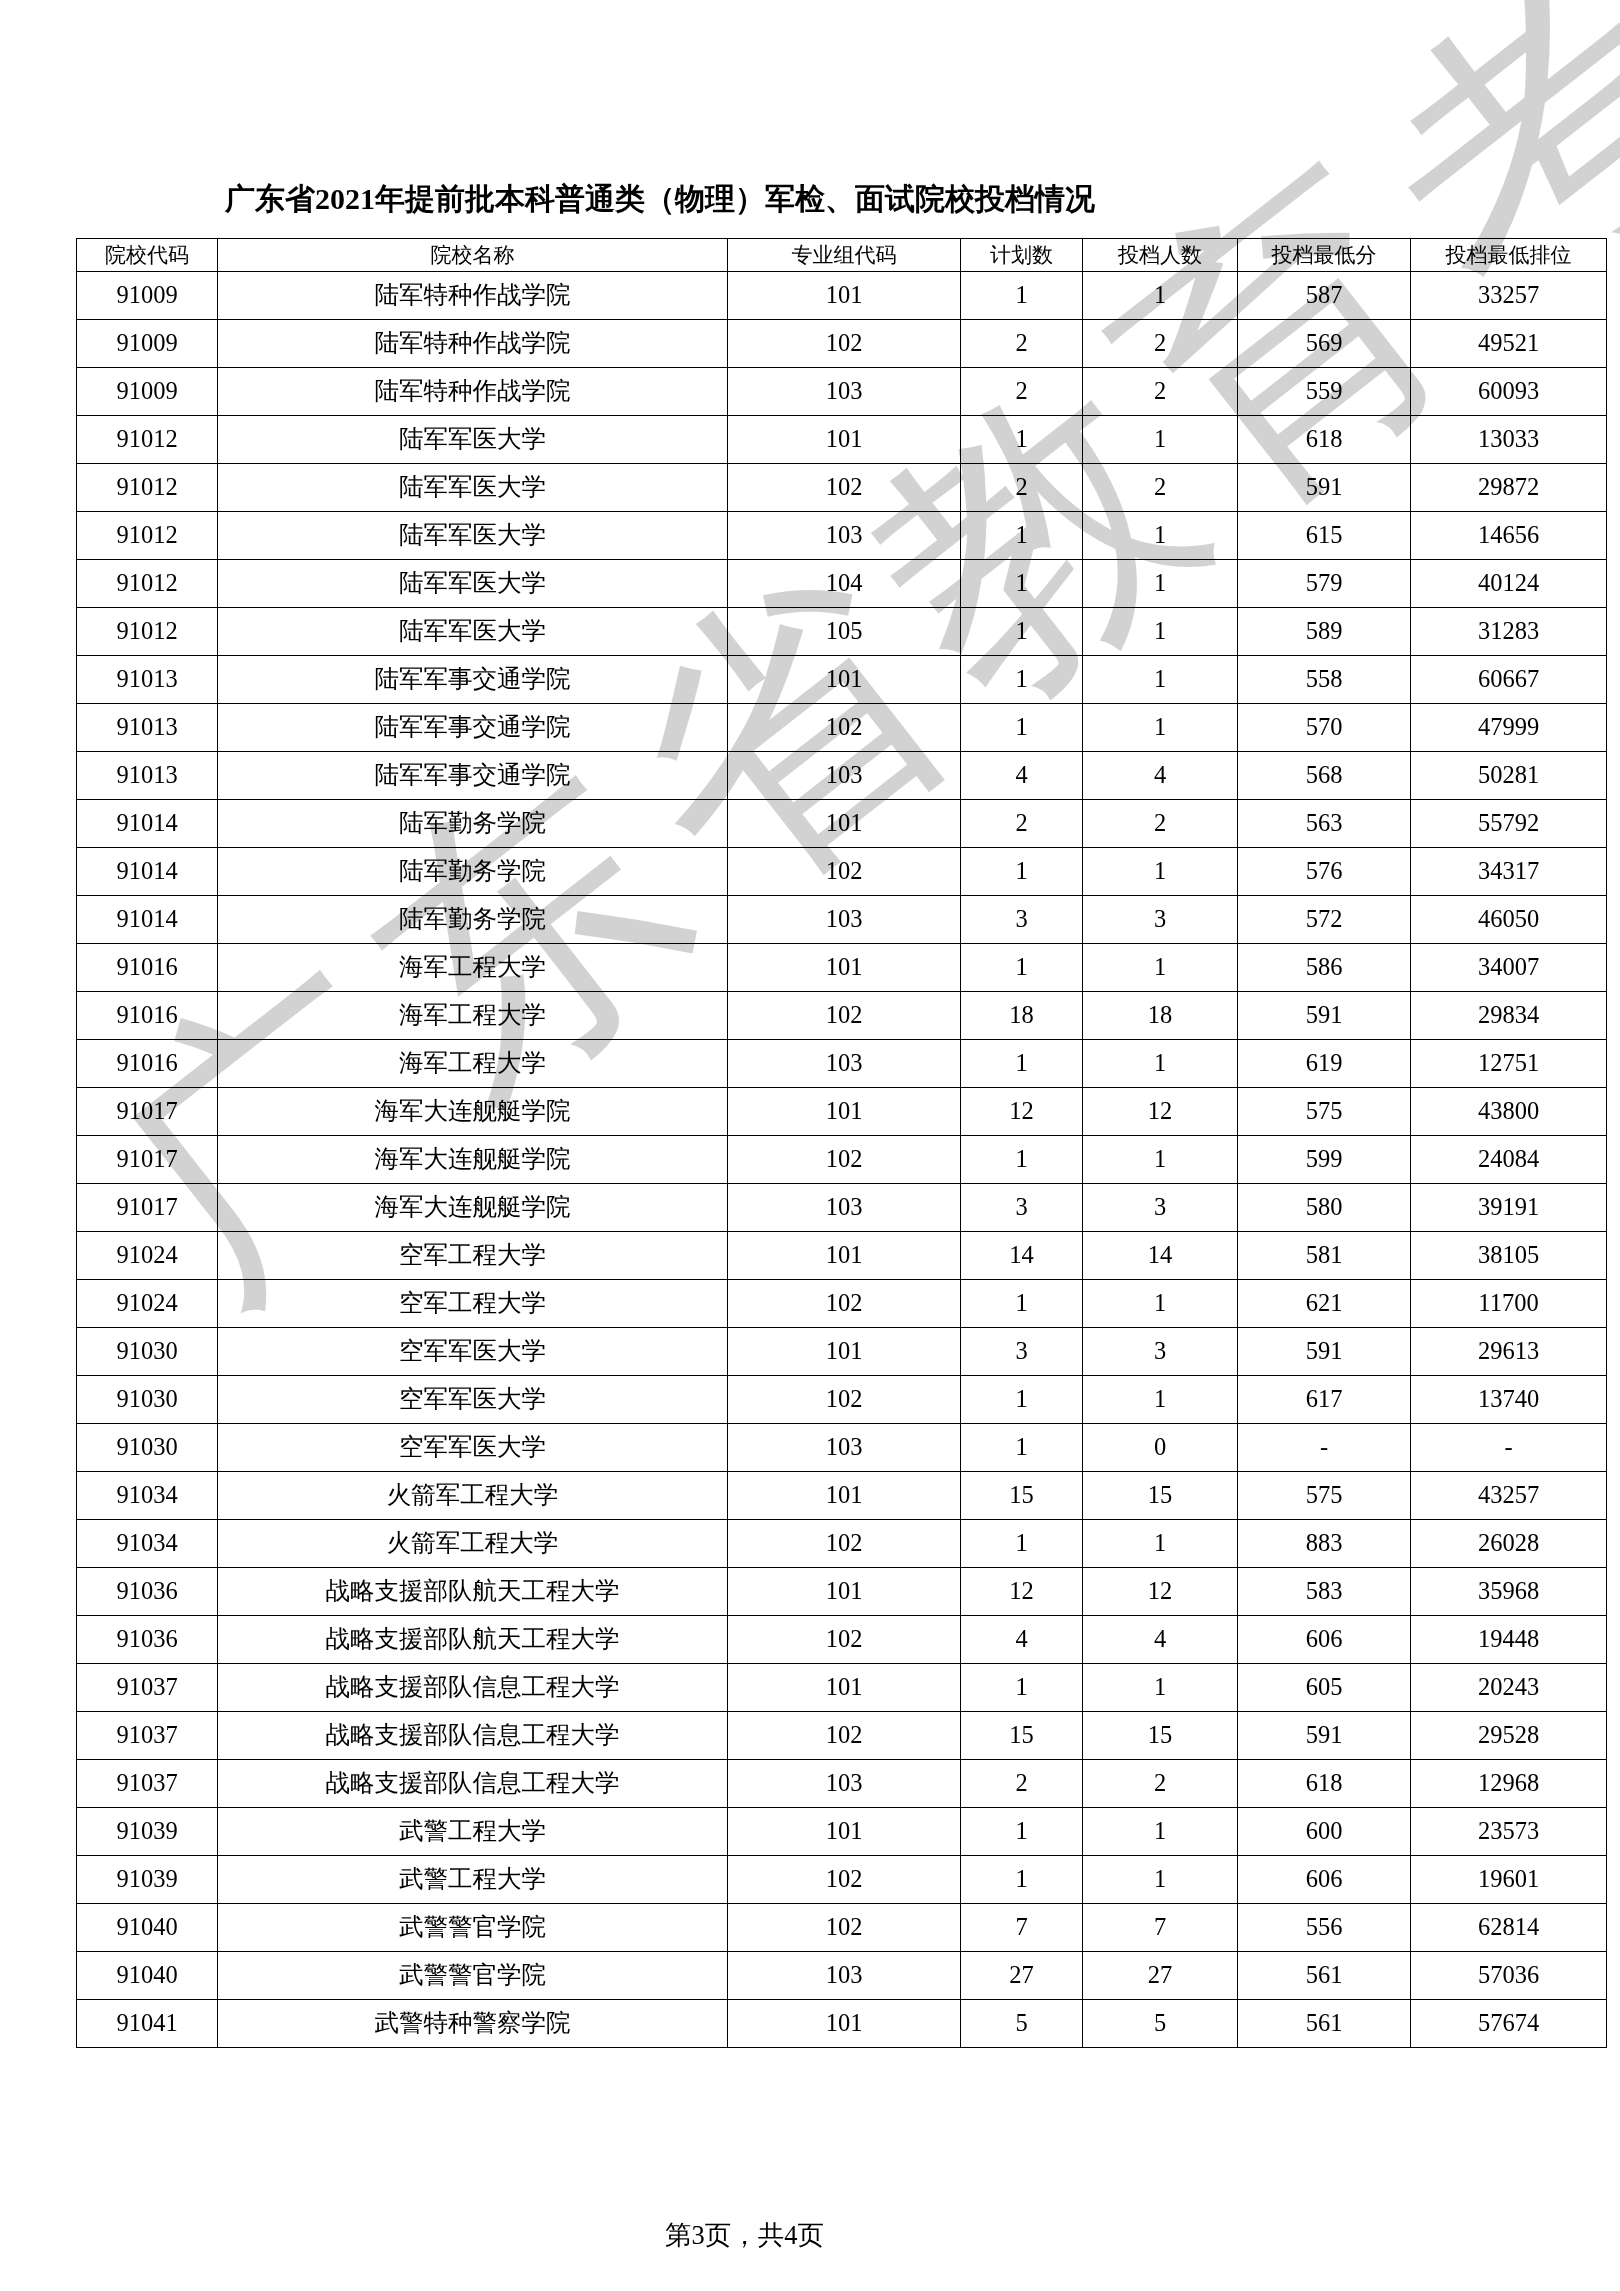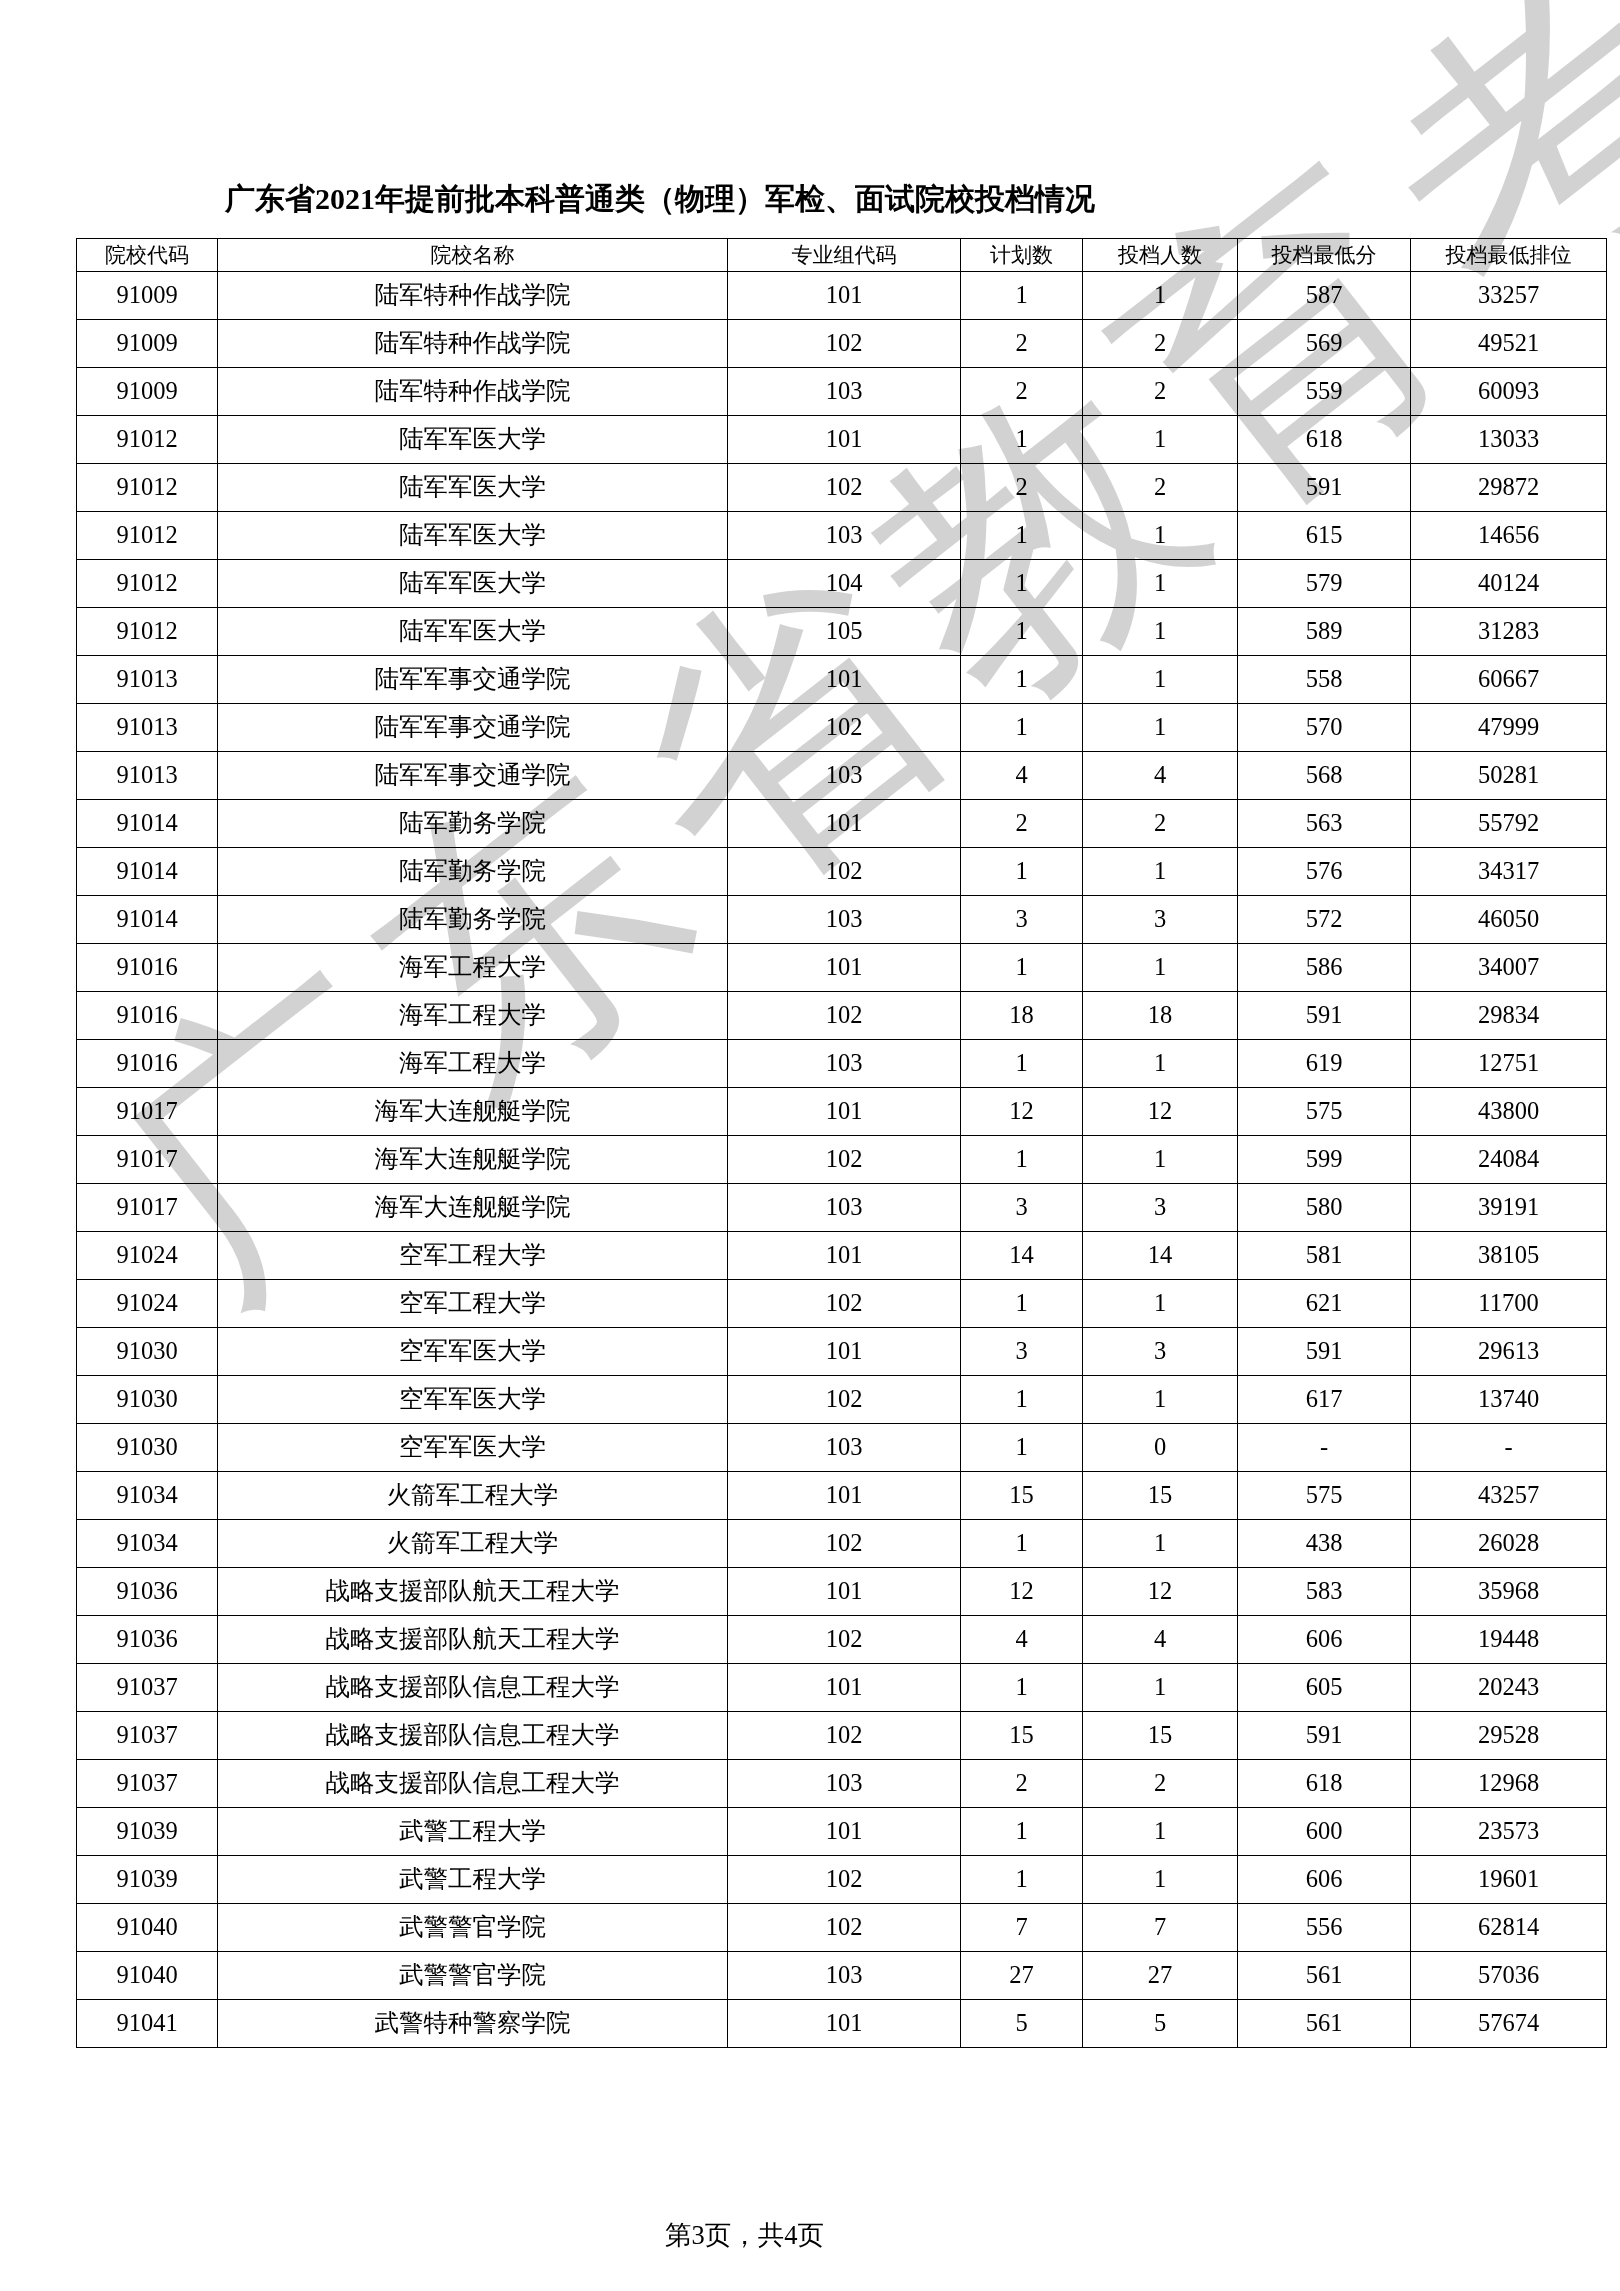--- a/index.html
+++ b/index.html
@@ -396,21 +396,21 @@
             <td class="num">15</td>
             <td class="num">575</td>
             <td class="num">43257</td>
           </tr>
           <tr>
             <td class="num">91034</td>
             <td class="name">火箭军工程大学</td>
             <td class="num">102</td>
             <td class="num">1</td>
             <td class="num">1</td>
-            <td class="num">438</td>
+            <td class="num">883</td>
             <td class="num">26028</td>
           </tr>
           <tr>
             <td class="num">91036</td>
             <td class="name">战略支援部队航天工程大学</td>
             <td class="num">101</td>
             <td class="num">12</td>
             <td class="num">12</td>
             <td class="num">583</td>
             <td class="num">35968</td>

